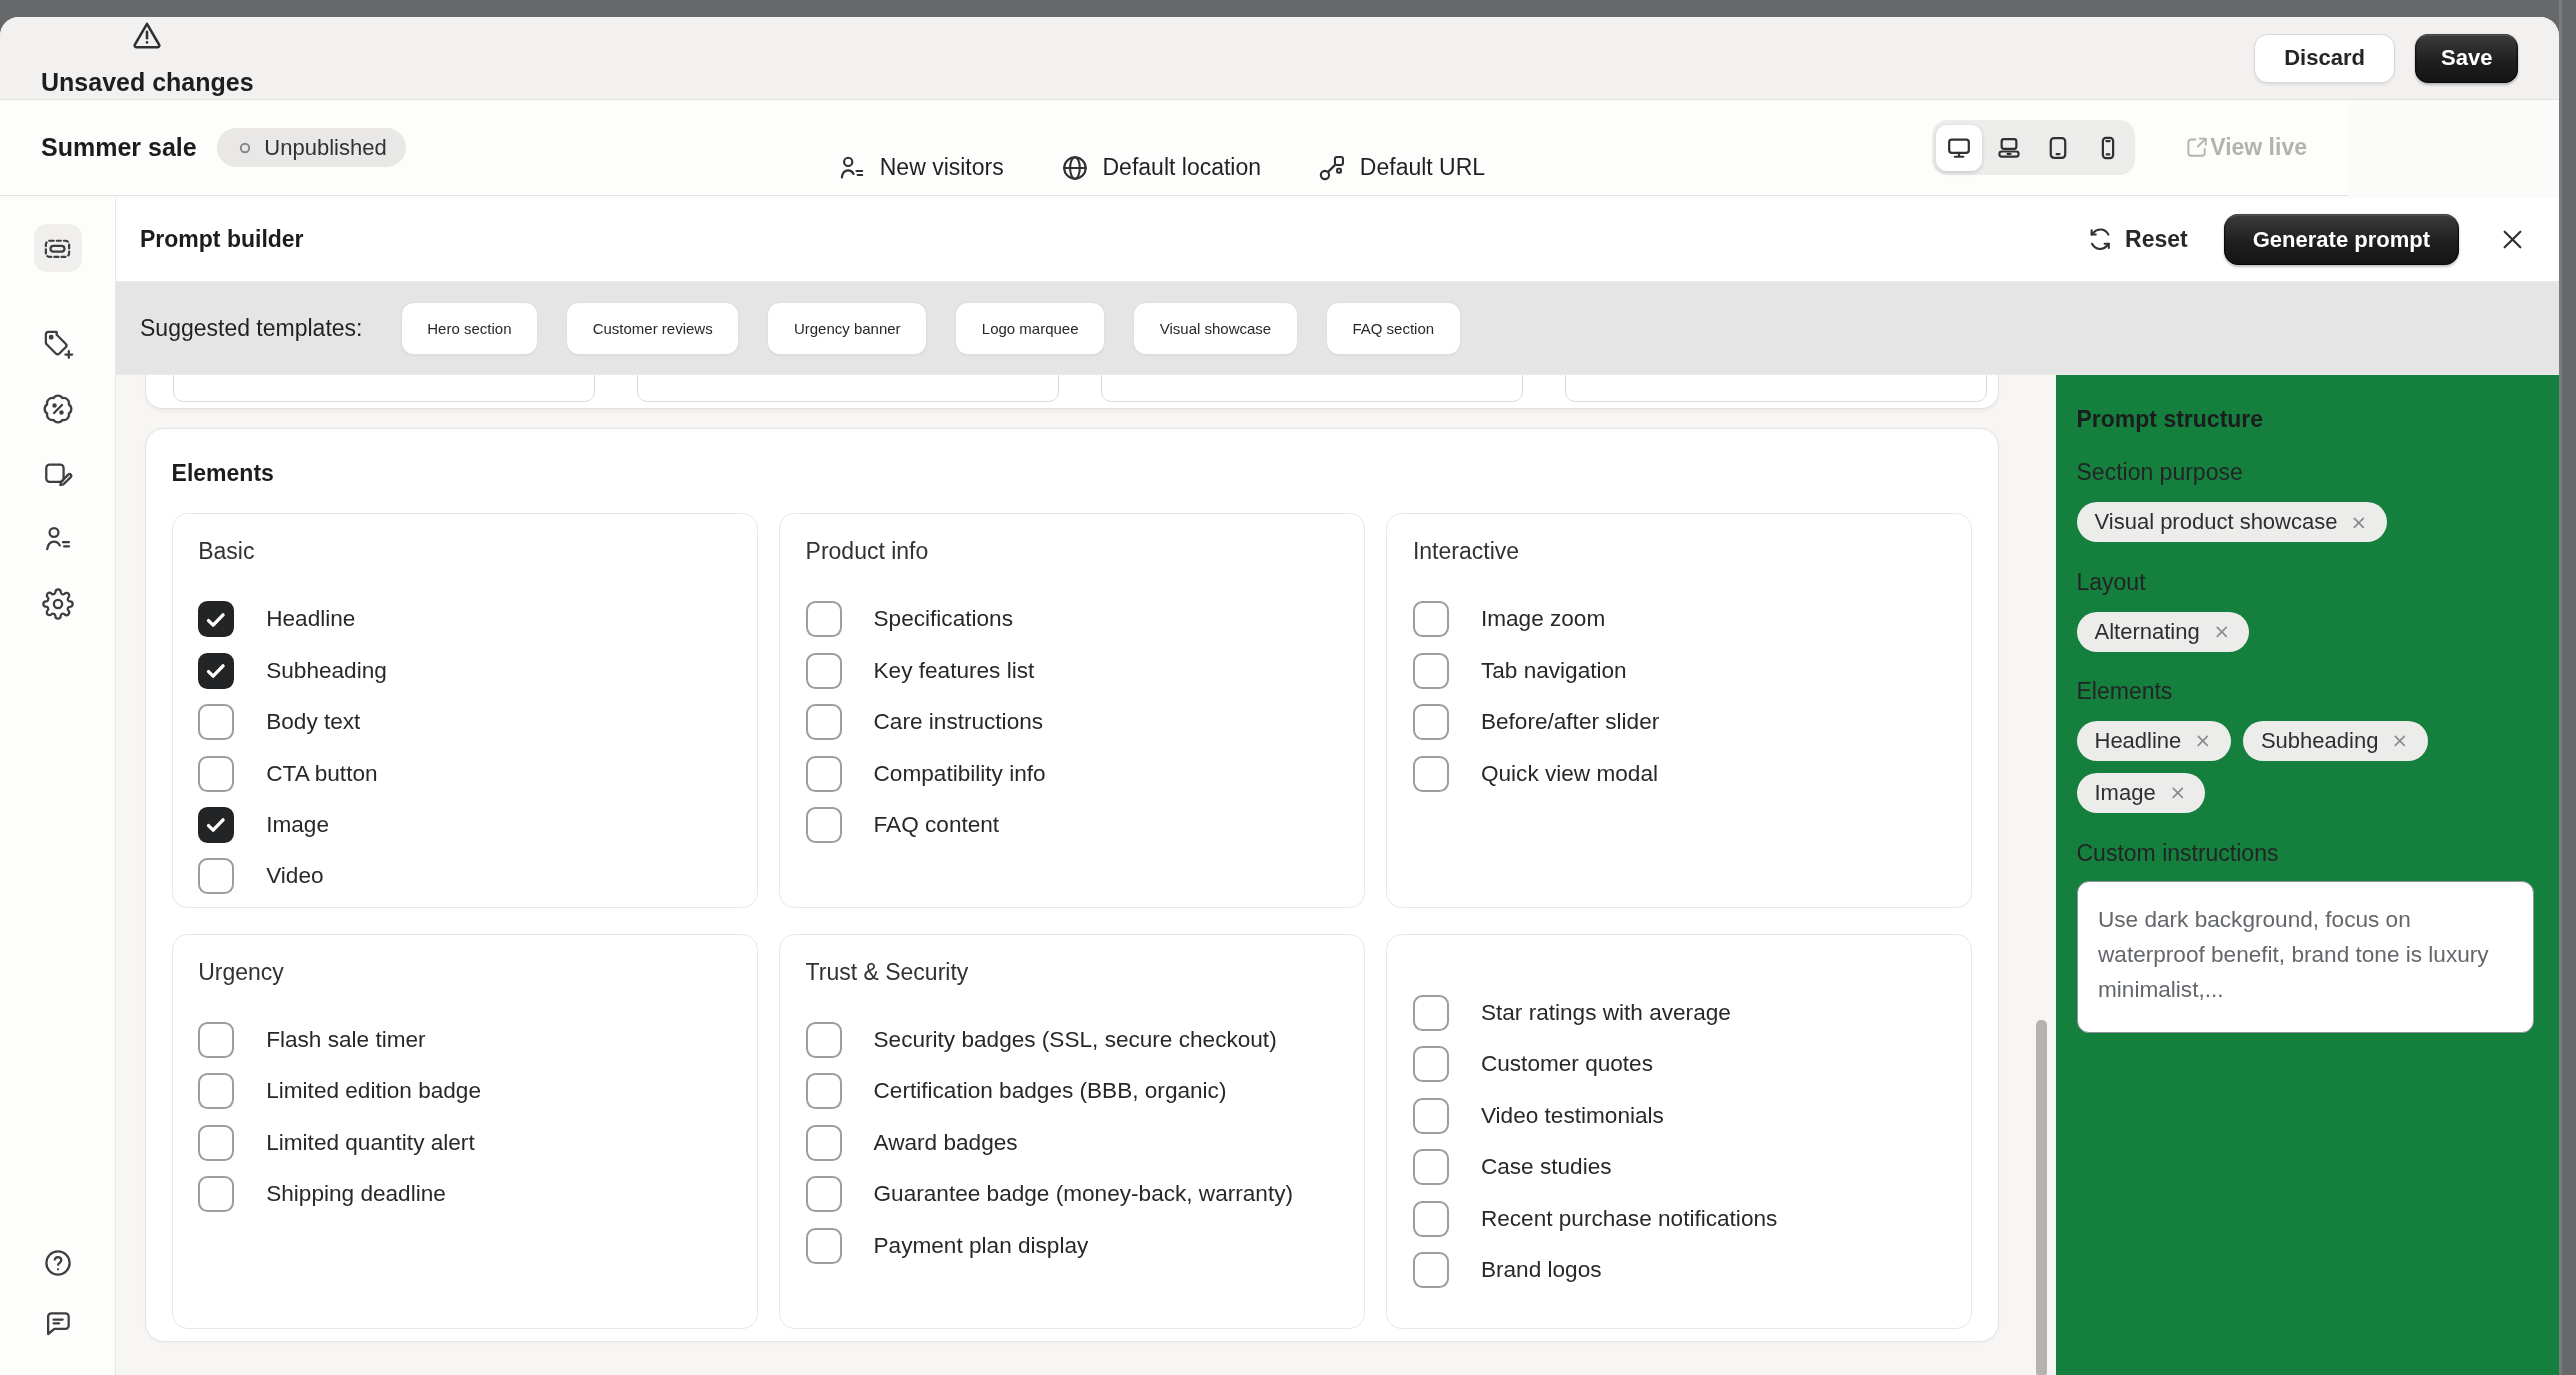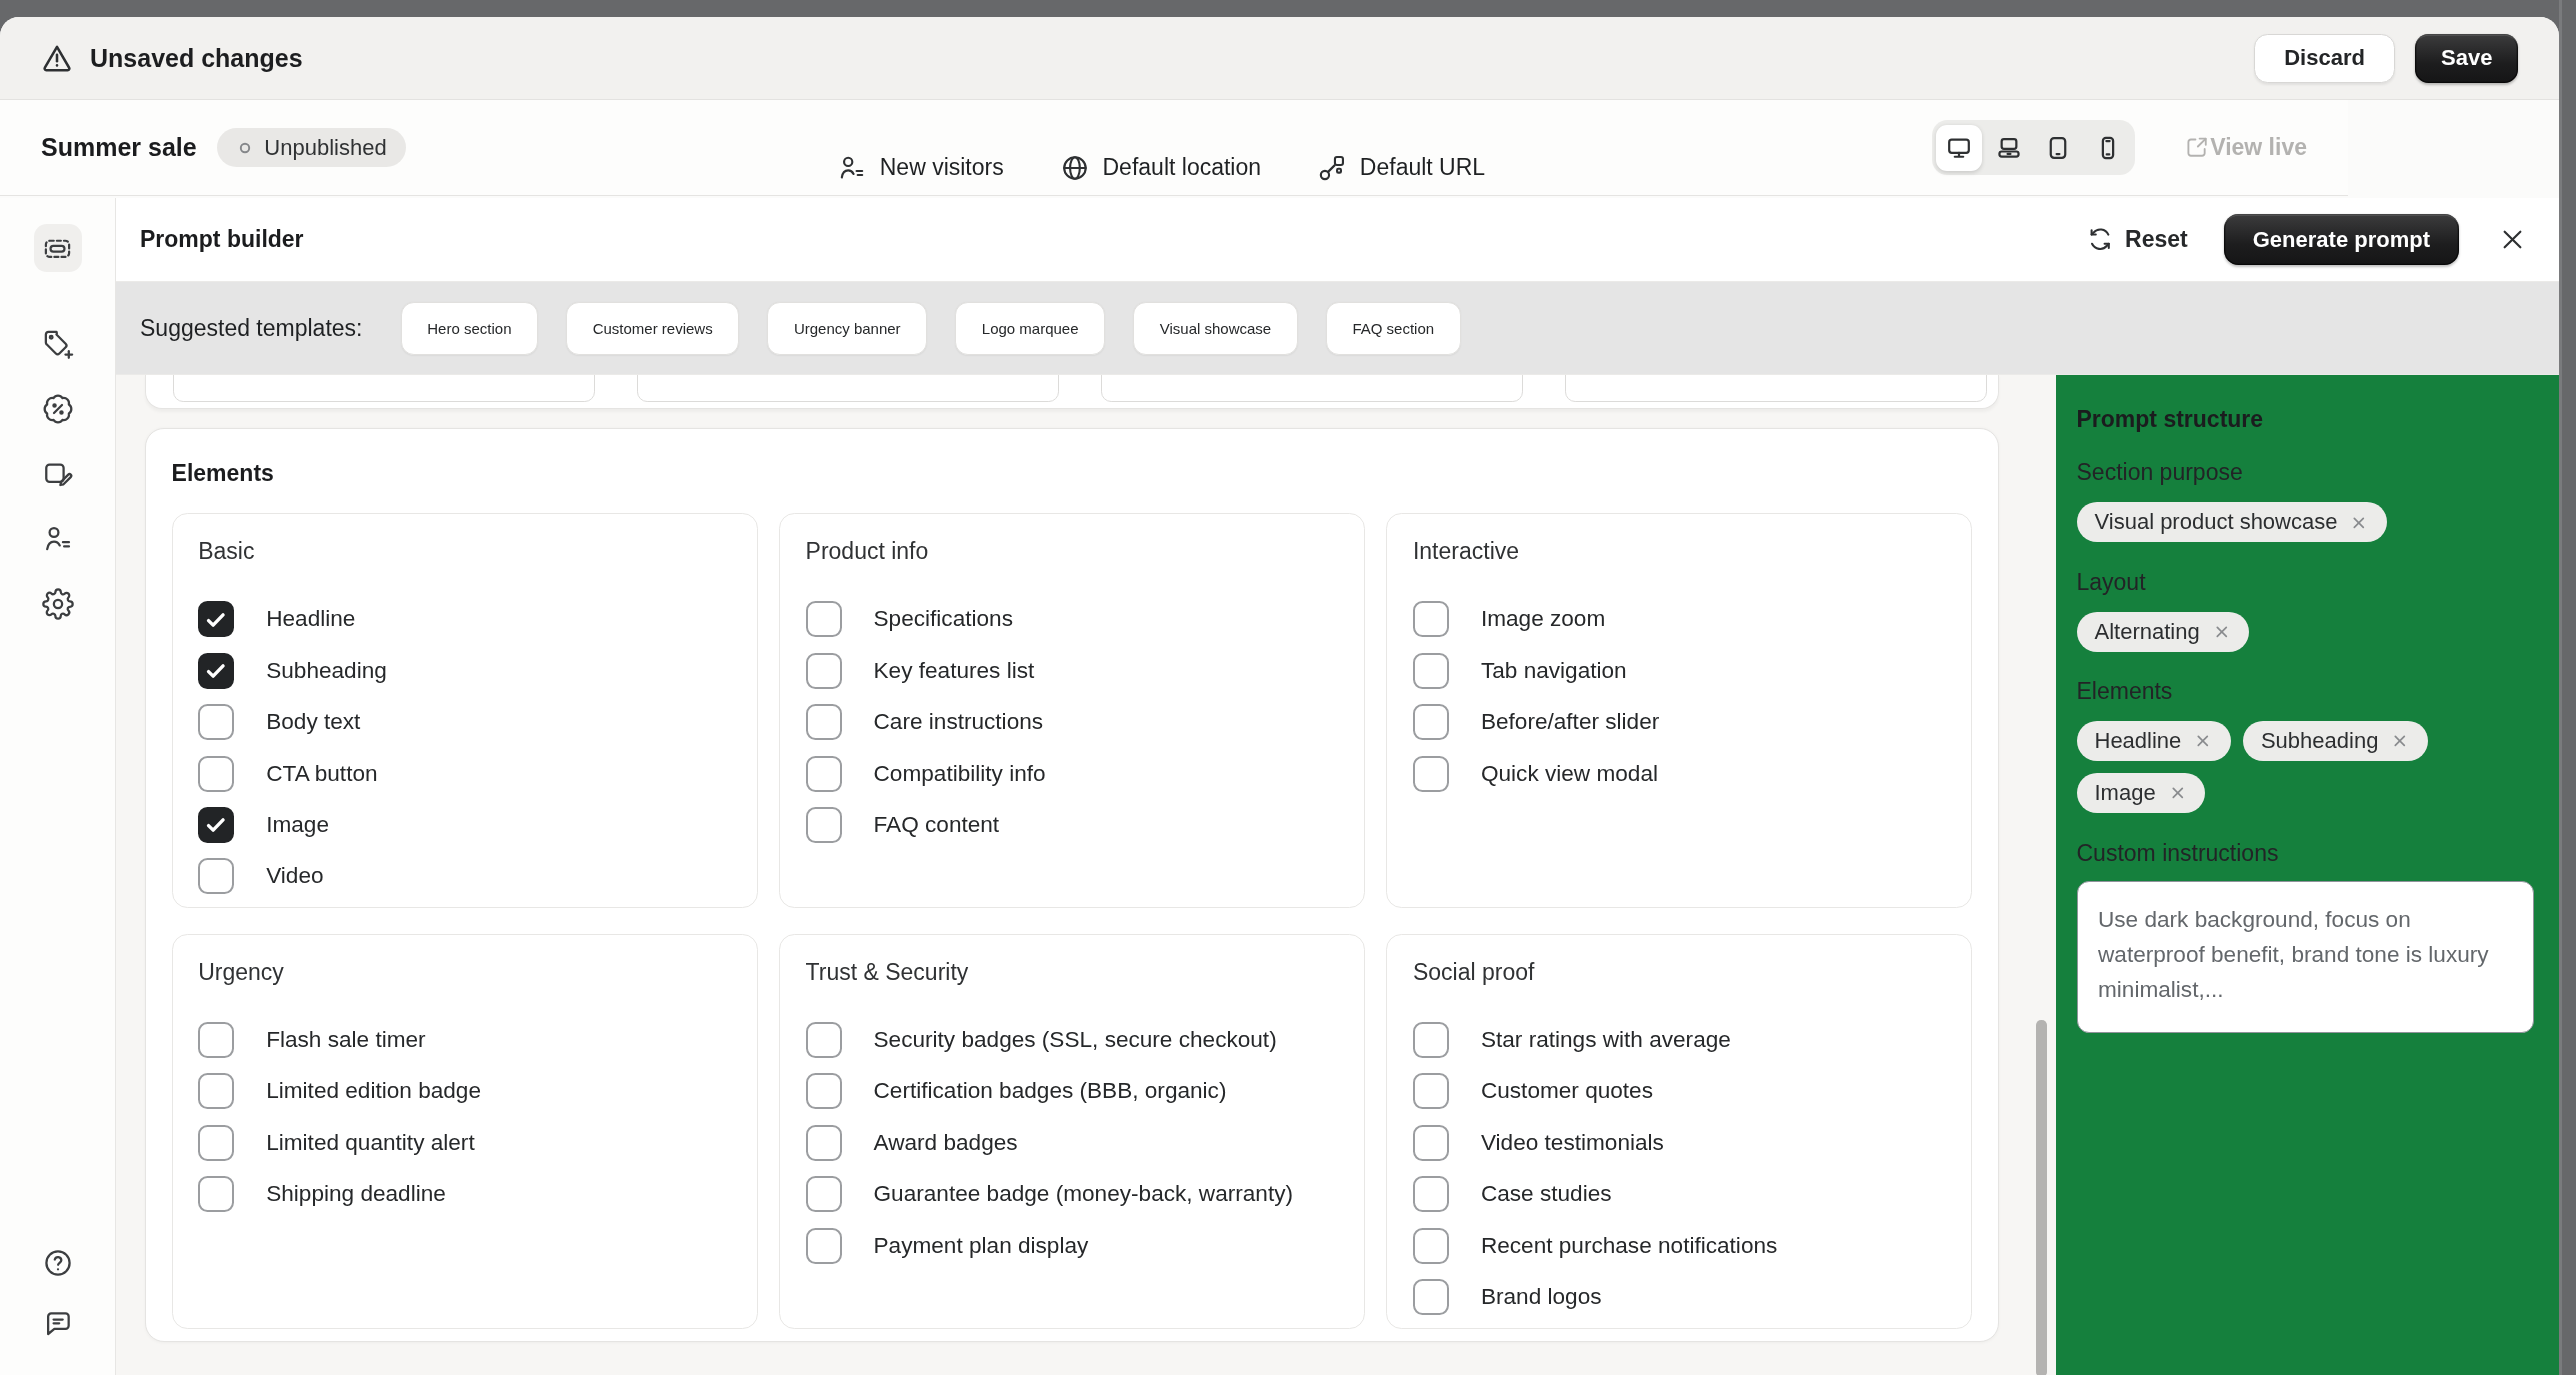--- a/index.html
+++ b/index.html
@@ -7,21 +7,21 @@
   body { background:#67686a; font-family:"Liberation Sans","DejaVu Sans",sans-serif; color:#1c1d1f; }
   svg { display:block; }
   .ic { stroke:#2e3032; stroke-width:1.7; fill:none; stroke-linecap:round; stroke-linejoin:round; }
 
   .window { position:absolute; left:0; top:17px; width:2559px; height:1358px; background:#fbfbfa;
             border-radius:19px 19px 0 0; overflow:hidden; }
 
   
   .topbar { position:absolute; left:0; top:0; width:2559px; height:83px; background:#f2f1ef;
             border-bottom:1.7px solid #e3e2e0; display:flex; align-items:center; padding:0 41px; }
-  .topbar .status { display:flex; align-items:center; gap:17px; font-size:25px; font-weight:700; color:#1d1e20; }
+  .topbar .status { display:flex; align-items:center; gap:17px; font-size:25px; font-weight:700; color:#1d1e20;flex-direction:column; }
   .btn { display:inline-flex; align-items:center; justify-content:center; height:49px; border-radius:13.6px;
          font-size:22px; font-weight:600; cursor:pointer; border:none; font-family:inherit; }
   .btn-light { background:#fff; color:#232527; padding:0 29px; border:1.3px solid #d8d7d5;
                box-shadow:0 1.7px 2.6px rgba(0,0,0,.07);text-align:right; }
   .btn-dark  { background:linear-gradient(180deg,#3c3c3d 0%,#1d1d1e 60%,#151516 100%); color:#fff; padding:0 25.6px;
                box-shadow:inset 0 1.7px 0 rgba(255,255,255,.2), inset 0 0 0 1.3px rgba(0,0,0,.6), 0 1.7px 2.6px rgba(0,0,0,.25); }
   .topbar-actions { margin-left:auto; display:flex; gap:20.5px; }
 
   
   .pagebar { position:absolute; left:0; top:83px; width:2348px; height:96px; background:#fdfdfc;
@@ -530,21 +530,20 @@
                         <svg class="tick" width="25.6" height="25.6" viewBox="0 0 24 24" style="stroke:#fff;stroke-width:3.2;fill:none;stroke-linecap:round;stroke-linejoin:round">
                           <path d="M5.2 12.8l4.3 4.2L18.8 7.4"></path>
                         </svg>
                       </span>
                     <span class="clabel">Payment plan display</span>
                   </div>
                 </div>
               </div>
 
               <div class="group">
-                <div class="gtitle">Social proof</div>
                 <div class="rows">
                   <div class="crow">
                     <span class="cbox">
                         <svg class="tick" width="25.6" height="25.6" viewBox="0 0 24 24" style="stroke:#fff;stroke-width:3.2;fill:none;stroke-linecap:round;stroke-linejoin:round">
                           <path d="M5.2 12.8l4.3 4.2L18.8 7.4"></path>
                         </svg>
                       </span>
                     <span class="clabel">Star ratings with average</span>
                   </div>
                   <div class="crow">

